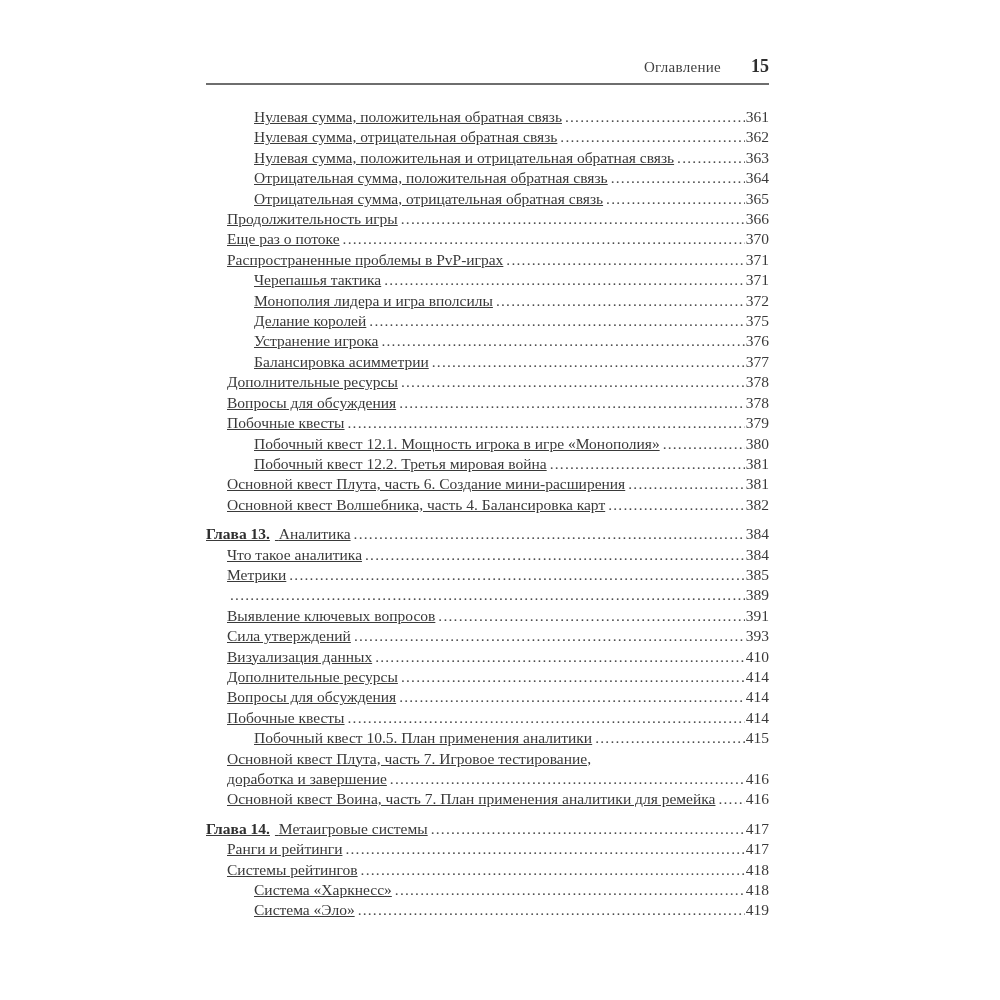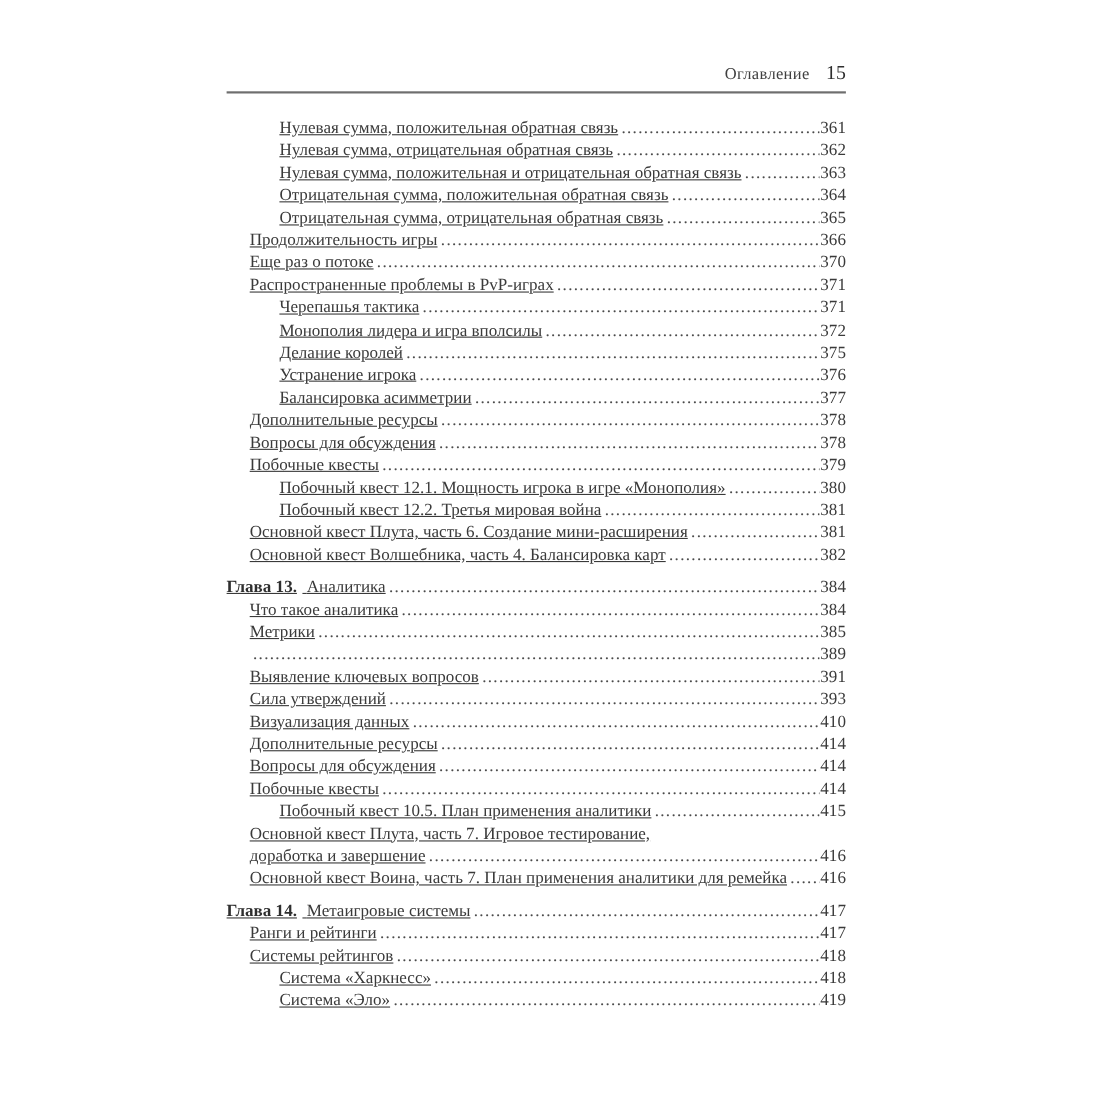--- a/index.html
+++ b/index.html
@@ -19,32 +19,32 @@
   .content-column {
     position: absolute;
     left: 206px;
     top: 56px;
     width: 563px;
   }
   .page-header {
     display: flex;
     justify-content: flex-end;
     align-items: baseline;
-    gap: 15px;
+    gap: 30px;
     padding-bottom: 6px;
     border-bottom: 2px solid #6e6e6e;
   }
   .header-title {
     font-size: 15px;
     letter-spacing: 0.3px;
     color: #3f3f3f;
   }
   .header-page-number {
     font-size: 18px;
-    font-weight: normal;
+    font-weight: bold;
     color: #2e2e2e;
   }
   .toc {
     margin-top: 22px;
   }
   .toc-row {
     display: flex;
     align-items: baseline;
     line-height: 20.4px;
     font-size: 15.5px;

